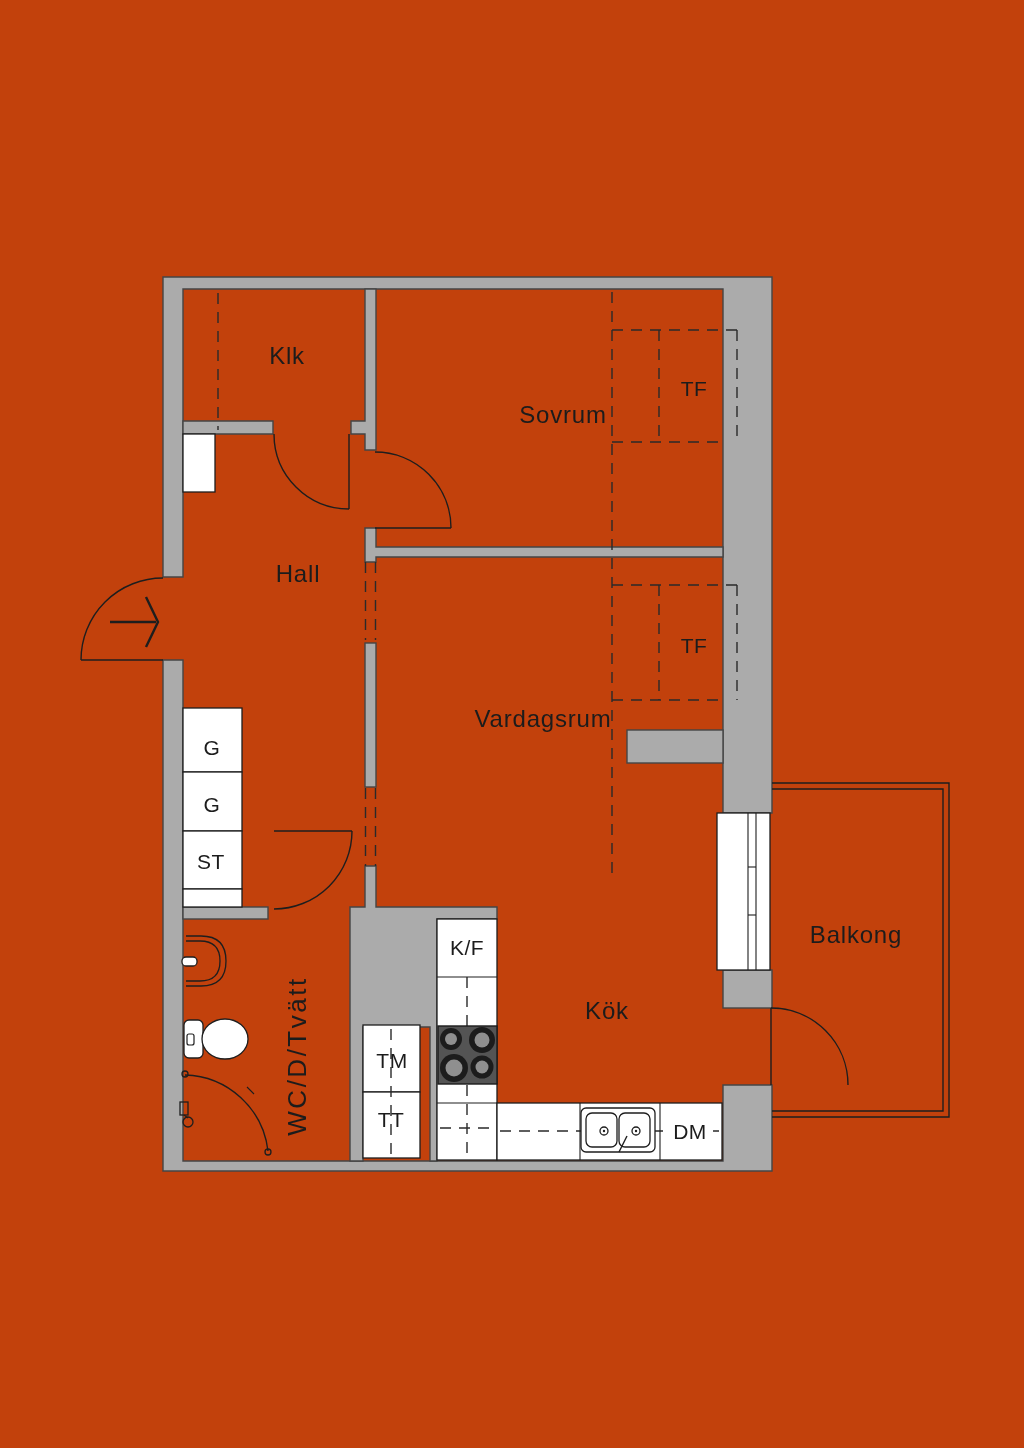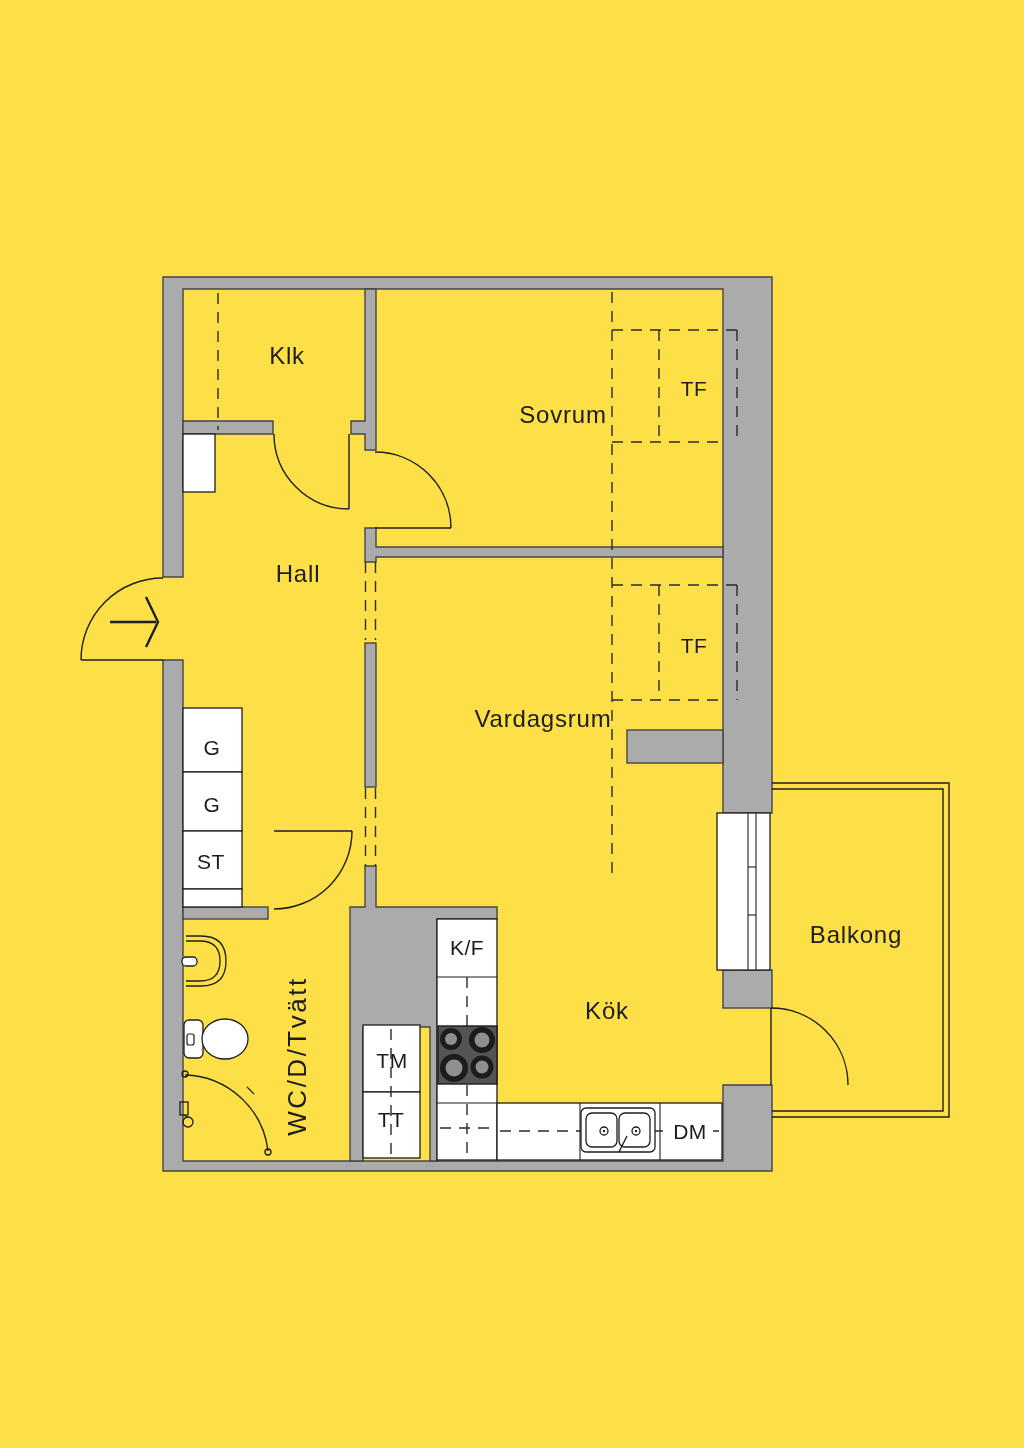--- a/index.html
+++ b/index.html
@@ -1,16 +1,16 @@
 <!DOCTYPE html>
 <html><head>
 <meta charset="utf-8">
 <style>
   html,body{margin:0;padding:0;background:#ffffff;}
-  .stage{position:relative;width:1024px;height:1448px;background:#fde047;overflow:hidden;text-decoration:underline;}
+  .stage{position:relative;width:1024px;height:1448px;background:#c2410c;overflow:hidden;text-decoration:underline;}
   svg{position:absolute;left:0;top:0;}
   .wall{fill:#ababab;stroke:#454545;stroke-width:1.4;}
   .thin{fill:none;stroke:#1e1e1e;stroke-width:1.4;}
   .thinner{fill:none;stroke:#1e1e1e;stroke-width:1.1;}
   .dash{fill:none;stroke:#2a2a2a;stroke-width:1.4;stroke-dasharray:11 8;}
   .fix{fill:#ffffff;stroke:#1e1e1e;stroke-width:1.3;}
   .fixnf{fill:none;stroke:#1e1e1e;stroke-width:1.3;}
   .lbl{font-family:"Liberation Sans",sans-serif;font-size:24px;fill:#1c1c1c;letter-spacing:0.8px;text-anchor:middle;}
   .lbl-s{font-family:"Liberation Sans",sans-serif;font-size:21px;fill:#1c1c1c;letter-spacing:0.5px;text-anchor:middle;}
   .lbl-v{font-family:"Liberation Sans",sans-serif;font-size:26px;fill:#1c1c1c;letter-spacing:2.5px;text-anchor:middle;}

